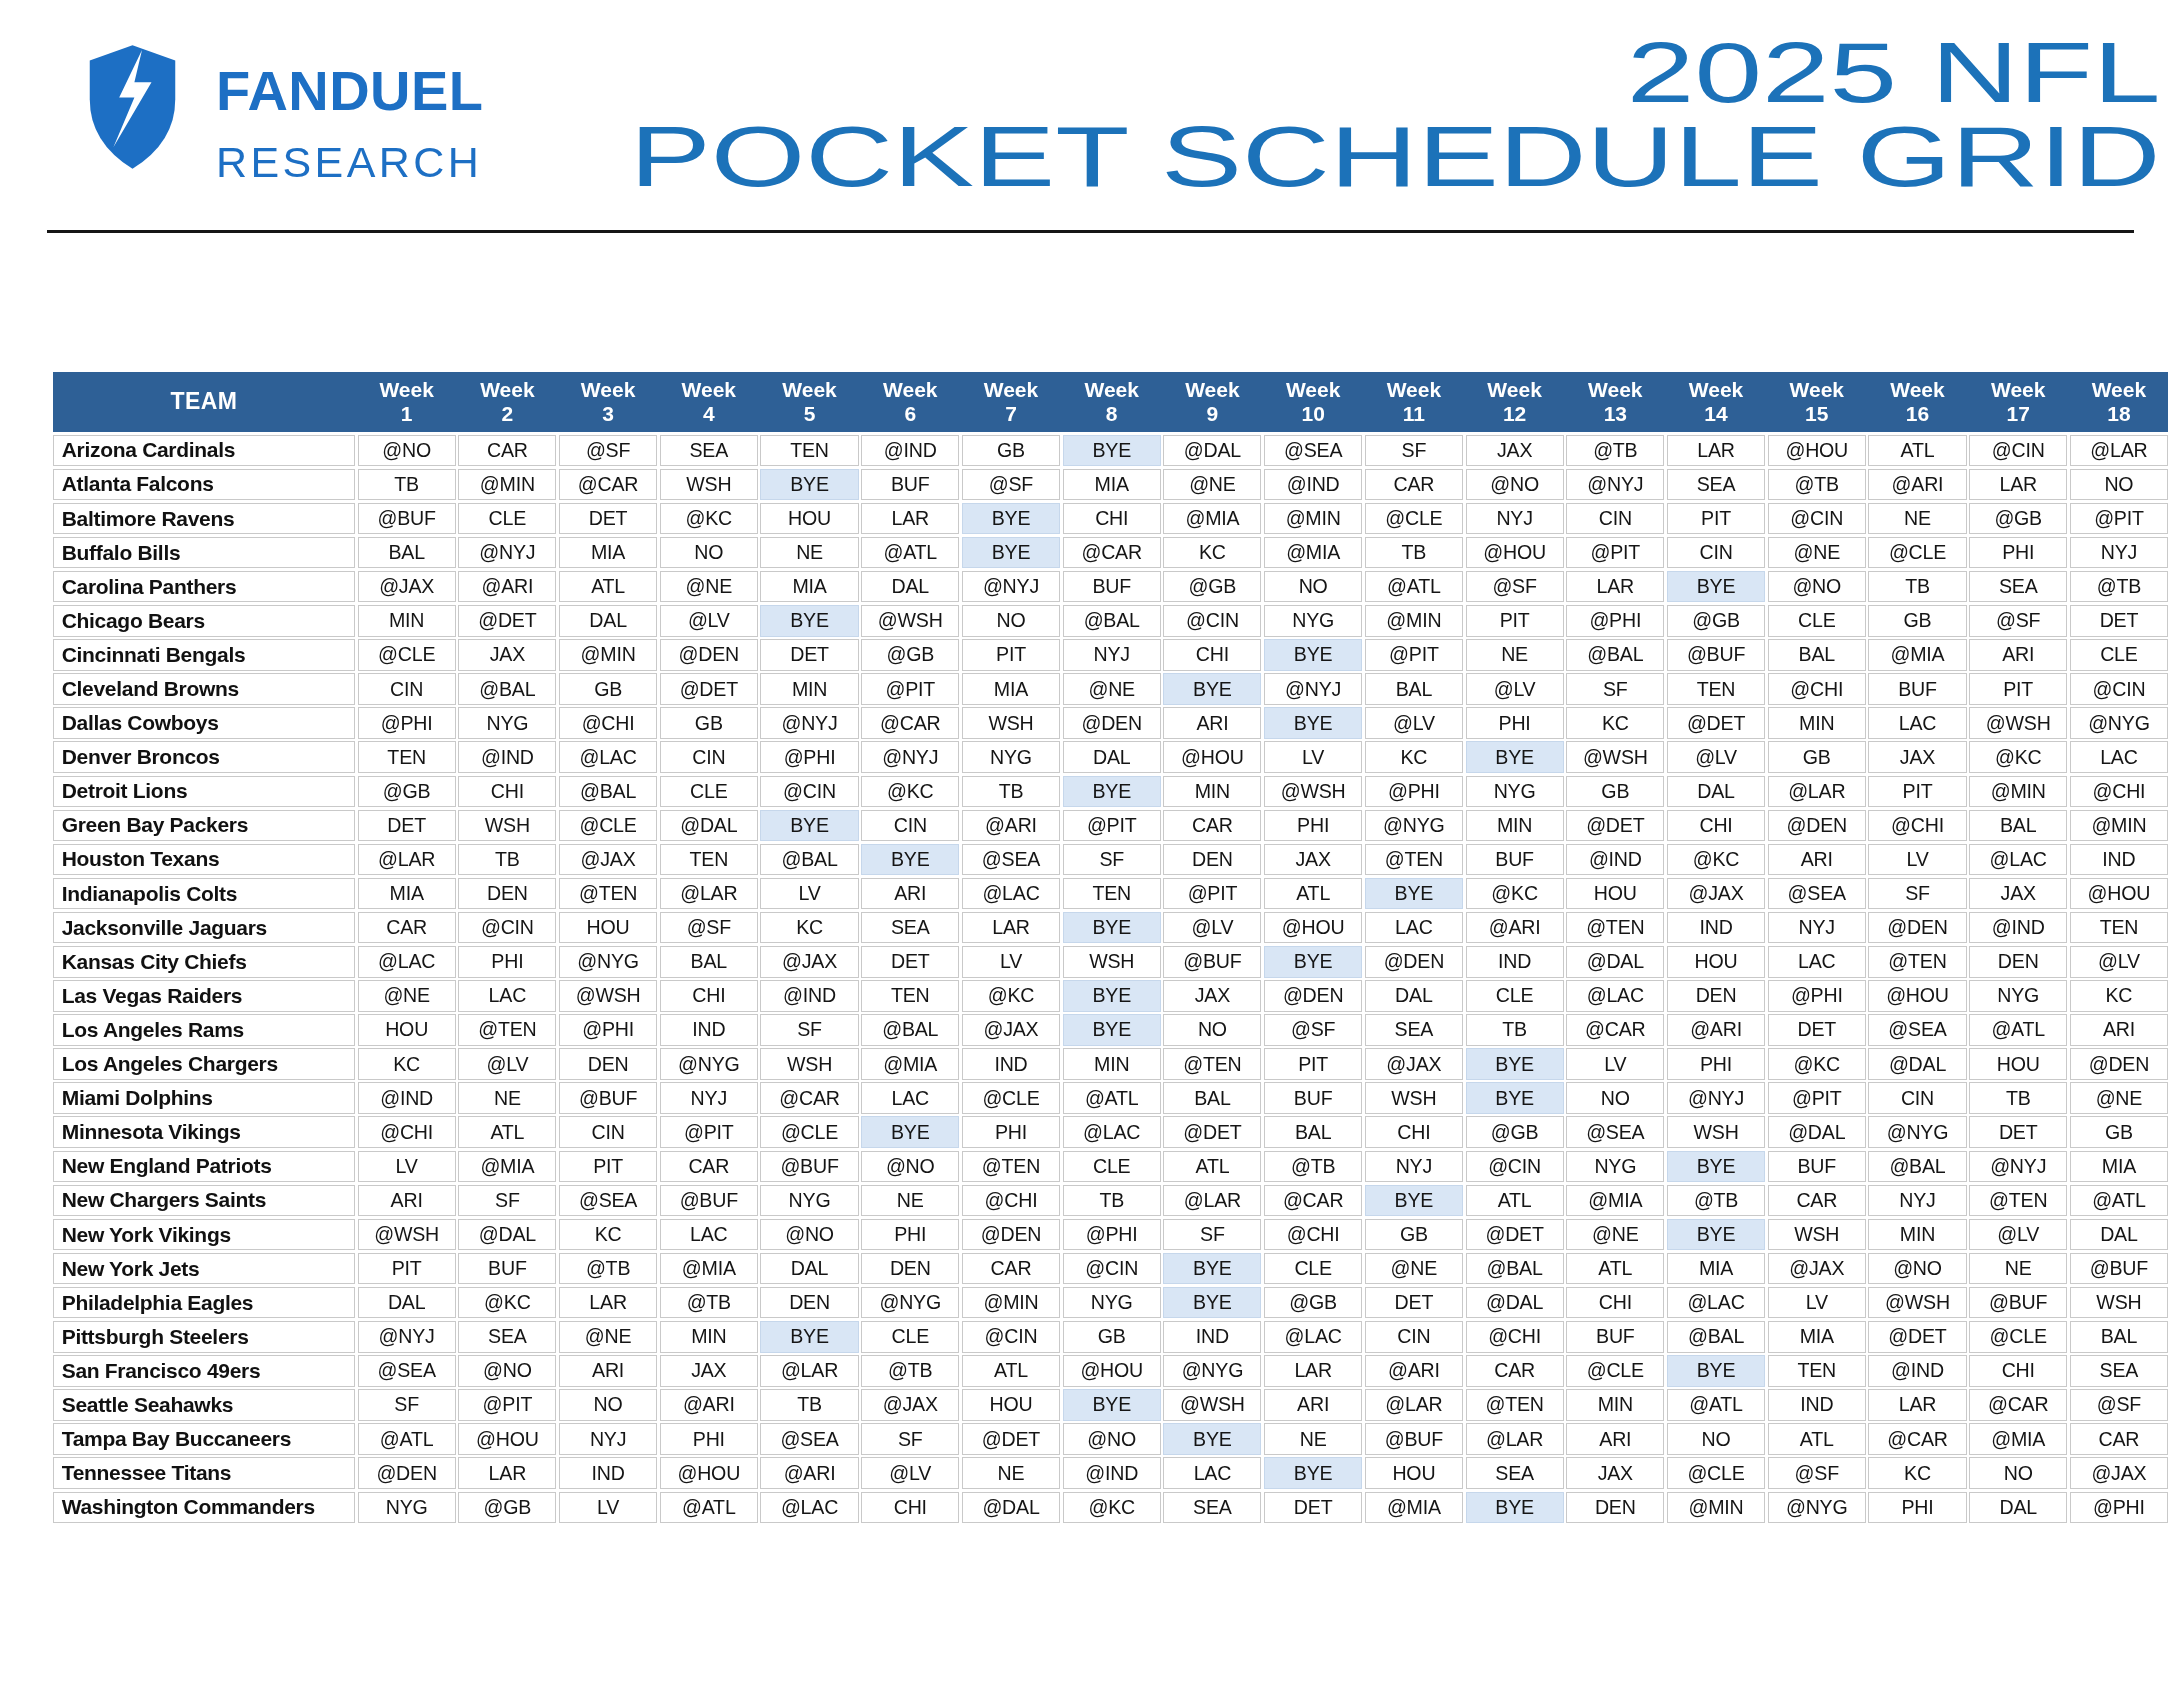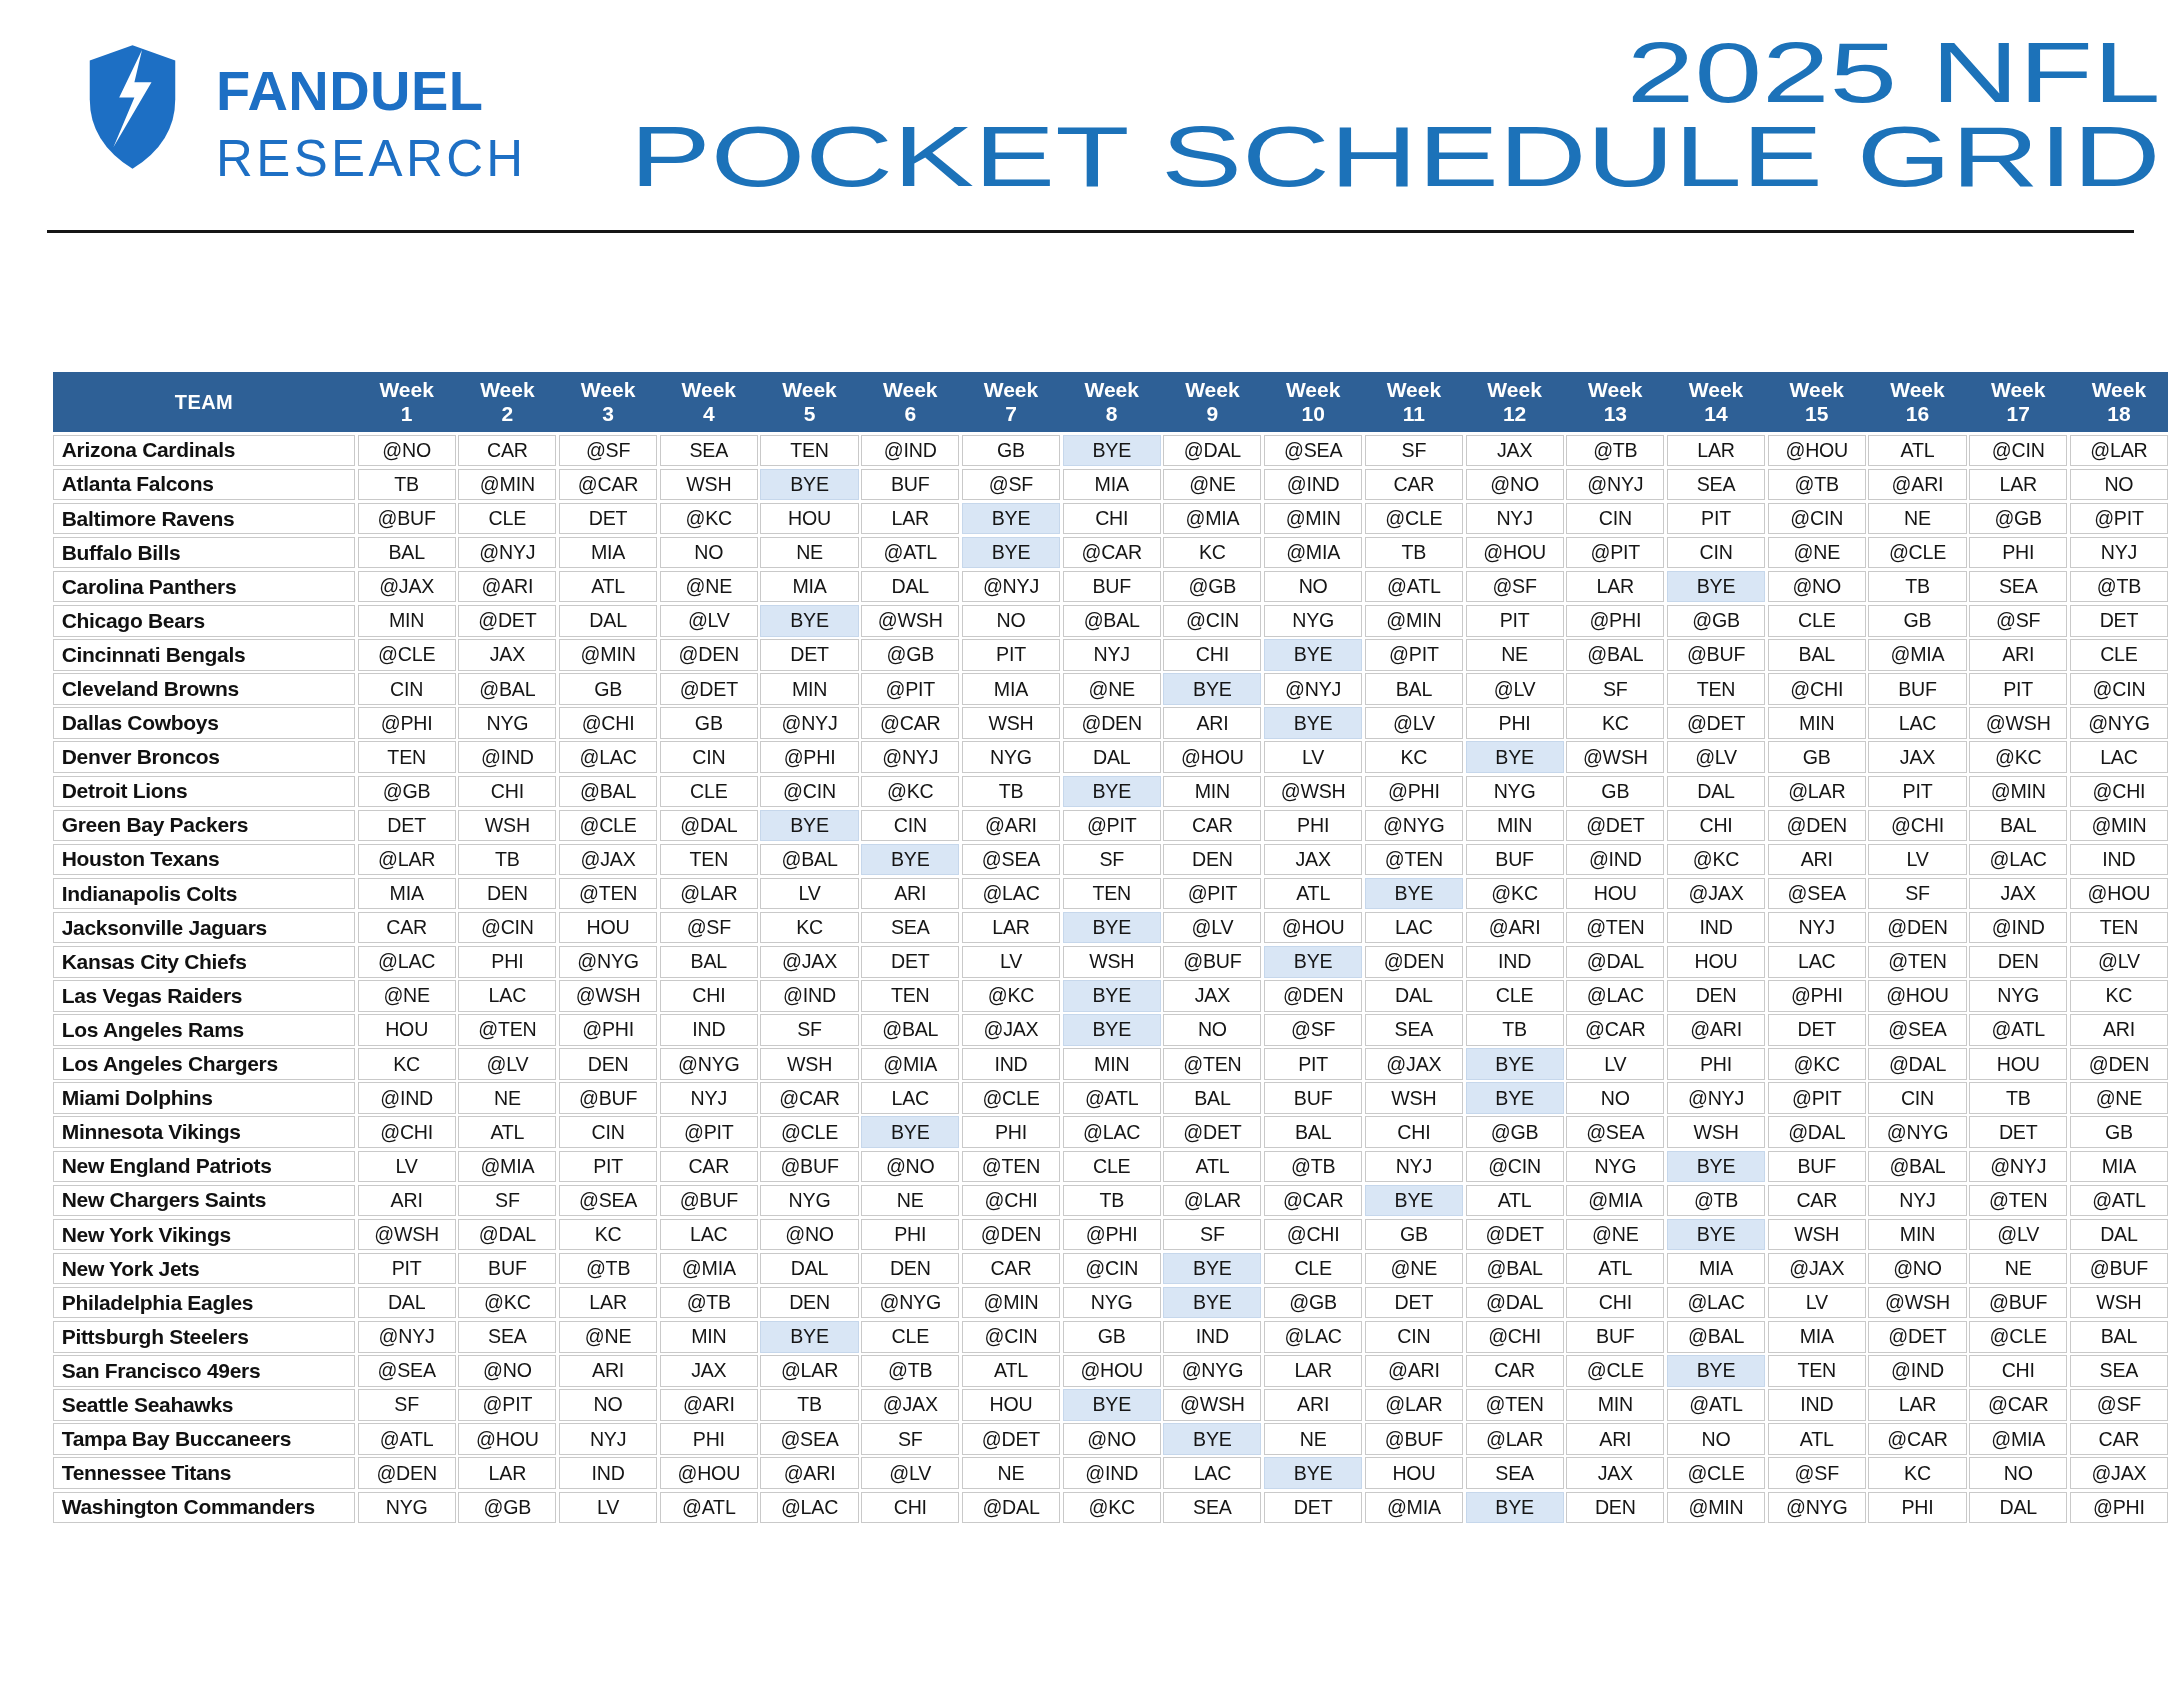--- a/index.html
+++ b/index.html
@@ -4,35 +4,35 @@
 <style>
   html,body{margin:0;padding:0;}
   body{
     width:2181px;height:1685px;background:#ffffff;position:relative;
     font-family:"Liberation Sans", sans-serif;overflow:hidden;
   }
   .logo{position:absolute;left:85px;top:44px;display:flex;align-items:flex-start;gap:36px;}
   .logo svg{display:block;}
   .logo-text{display:flex;flex-direction:column;margin-top:19px;}
   .logo-brand{font-size:56px;font-weight:bold;color:var(--logo-blue);letter-spacing:0.4px;line-height:1;}
-  .logo-sub{font-size:51px;font-weight:normal;color:var(--logo-blue);letter-spacing:3.4px;line-height:1;margin-top:14px;}
+  .logo-sub{font-size:43px;font-weight:normal;color:var(--logo-blue);letter-spacing:3.4px;line-height:1;margin-top:22px;}
   .title{position:absolute;right:20.4px;top:31px;text-align:right;color:var(--title-blue);font-weight:normal;}
   .title-line{display:block;font-size:85px;line-height:0.99;transform:scaleX(1.43);transform-origin:right center;white-space:nowrap;}
   .rule{position:absolute;left:47px;top:230px;width:2087px;height:2.6px;background:var(--rule-black);}
   .grid{
     position:absolute;left:53px;top:372px;width:2115px;
     display:grid;grid-template-columns:302px repeat(18,1fr);
     grid-template-rows:60px;grid-auto-rows:31.5px;gap:2.6px;
     background:linear-gradient(var(--header-bg) 0 60px,#ffffff 60px);
   }
   .hcell{
     background:var(--header-bg);color:#ffffff;display:flex;flex-direction:column;
     align-items:center;justify-content:center;font-weight:bold;font-size:21px;line-height:1.12;
   }
-  .hcell.team-h{font-size:20px;letter-spacing:0.4px;}
+  .hcell.team-h{font-size:23px;letter-spacing:0.4px;}
   .cell{
     background:#ffffff;border:0.9px solid var(--grid-border);color:var(--cell-text);
     display:flex;align-items:center;justify-content:center;
     font-size:19.6px;letter-spacing:-0.2px;white-space:nowrap;overflow:hidden;
   }
   .tcell{
     background:#ffffff;border:0.9px solid var(--grid-border);color:#111111;
     display:flex;align-items:center;justify-content:flex-start;padding-left:7.7px;
     font-weight:bold;font-size:21px;letter-spacing:-0.3px;white-space:nowrap;overflow:hidden;
   }

